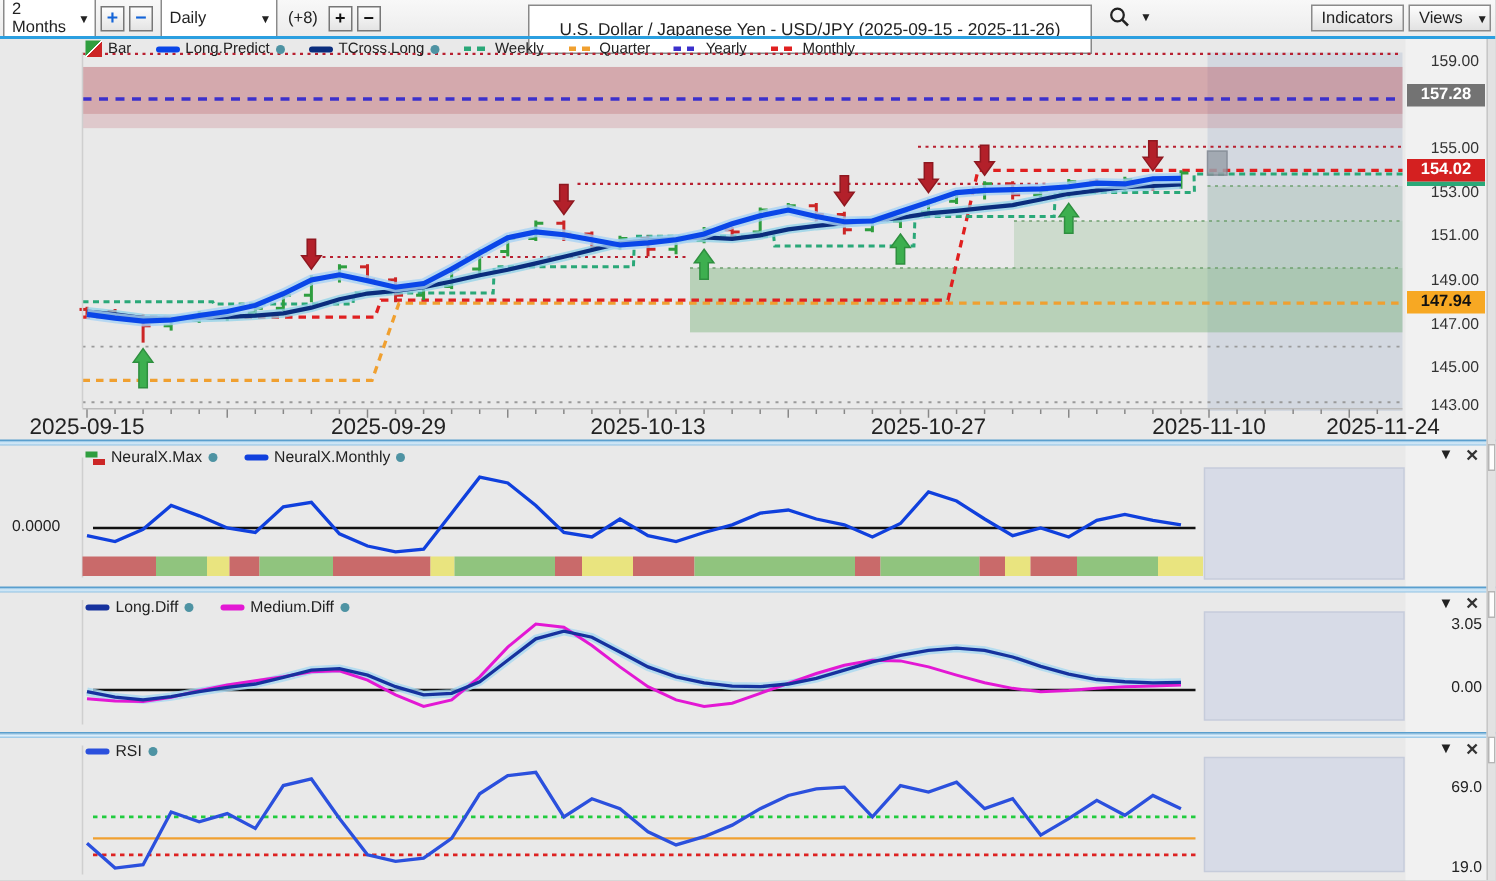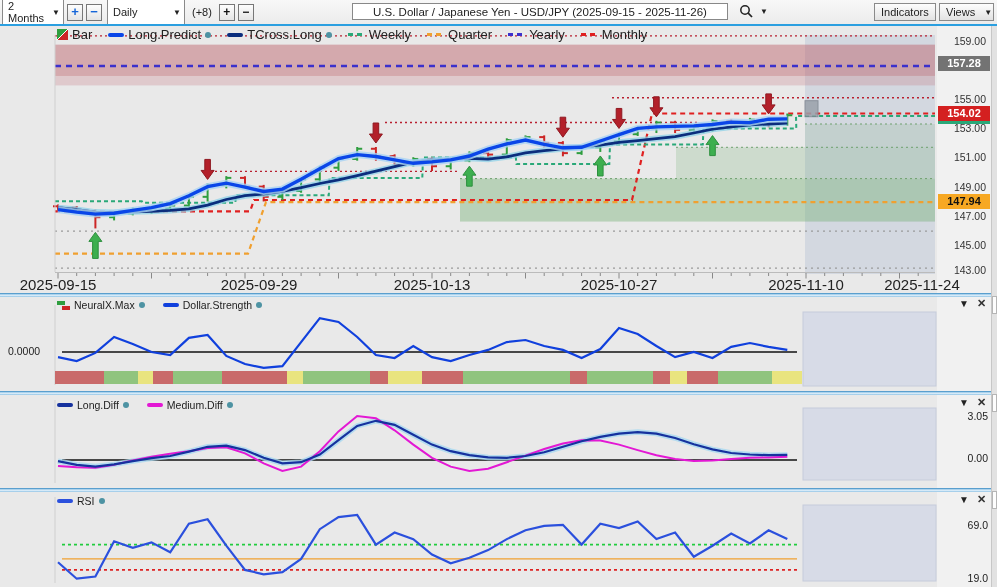--- a/index.html
+++ b/index.html
@@ -10,29 +10,29 @@
            display:flex;align-items:center;gap:3px;padding-left:2px;box-sizing:border-box;}
   .accent{position:absolute;left:0;top:24px;width:997px;height:2px;background:#2b9fe0;}
   .select{height:28px;background:#fff;border:1px solid #8a8a8a;display:flex;align-items:center;
           justify-content:space-between;font-size:11px;padding:0 3px 0 5px;box-sizing:border-box;cursor:default;}
   .caret{font-size:8px;color:#222;margin-left:4px;}
   .tbtn{width:16px;height:17px;border:1px solid #777;background:linear-gradient(#fdfdfd,#e4e4e4);
         font-size:13px;font-weight:bold;line-height:14px;text-align:center;padding:0;box-sizing:border-box;}
   .tbtn.blue{color:#1565d8;}
   .tbtn.dark{color:#111;font-size:12px;}
   .plain{font-size:11px;margin:0 4px;}
-  .titlebox{position:absolute;left:352px;top:3px;width:376px;height:17px;border:1px solid #888;background:#fff;
+  .titlebox{position:absolute;left:352px;top:3px;width:376px;height:33px;border:1px solid #888;background:#fff;
             font-size:11.5px;display:flex;align-items:center;justify-content:center;box-sizing:border-box;white-space:nowrap;}
   .searchbox{position:absolute;left:739px;top:4px;display:flex;align-items:center;gap:3px;cursor:pointer;}
   .ddlbtn{position:absolute;top:3px;height:18px;border:1px solid #8a8a8a;background:linear-gradient(#fdfdfd,#e2e2e2);
           font-size:11px;display:flex;align-items:center;gap:5px;padding:0 6px;box-sizing:border-box;cursor:pointer;}
   
   .gutter{position:absolute;left:937px;top:26px;width:60px;height:561px;background:#f1f1f1;}
   .plot{position:absolute;left:0;}
-  .legend-row{position:absolute;left:57px;top:27px;display:flex;align-items:flex-start;gap:16px;font-size:13px;z-index:5;}
+  .legend-row{position:absolute;left:57px;top:27px;display:flex;align-items:flex-start;gap:16px;font-size:10px;z-index:5;}
   .lg-item{display:flex;align-items:center;gap:4px;white-space:nowrap;}
   .sw-line{width:16px;height:4px;border-radius:2px;}
   .sw-dash{width:17px;height:3px;}
   .sw-barsq{width:11px;height:11px;background:linear-gradient(135deg,#2f9e3f 46%,#ffffff 46% 54%,#cc2626 54%);}
   .sw-barpair{position:relative;width:13px;height:9px;}
   .sw-barpair i{position:absolute;display:block;height:4px;width:8px;}
   .sw-barpair i.g{left:0;top:0;background:#2f9e3f;}
   .sw-barpair i.r{right:0;bottom:0;background:#cc2626;}
   .infodot{width:6px;height:6px;border-radius:50%;background:#4e93a3;display:inline-block;}
   .ytick{position:absolute;left:936px;width:50px;text-align:right;font-size:10.5px;color:#333;z-index:4;}
@@ -415,21 +415,21 @@
         <div class="lg-item">
           <span class="sw-barpair">
             <i class="g"></i>
             <i class="r"></i>
           </span>
           <span>NeuralX.Max</span>
           <span class="infodot"></span>
         </div>
         <div class="lg-item">
           <span class="sw-line" style="background: rgb(16, 64, 221);"></span>
-          <span>Dollar.Strength</span>
+          <span>NeuralX.Monthly</span>
           <span class="infodot"></span>
         </div>
       </div>
       <div class="pctl" style="left:959px;top:297px">
         <span>▼</span>
         <span class="x">✕</span>
       </div>
       <div class="side-label" style="left:8px;top:345px">0.0000</div>
       <div class="panel-legend" style="left:57px;top:399px">
         <div class="lg-item">

